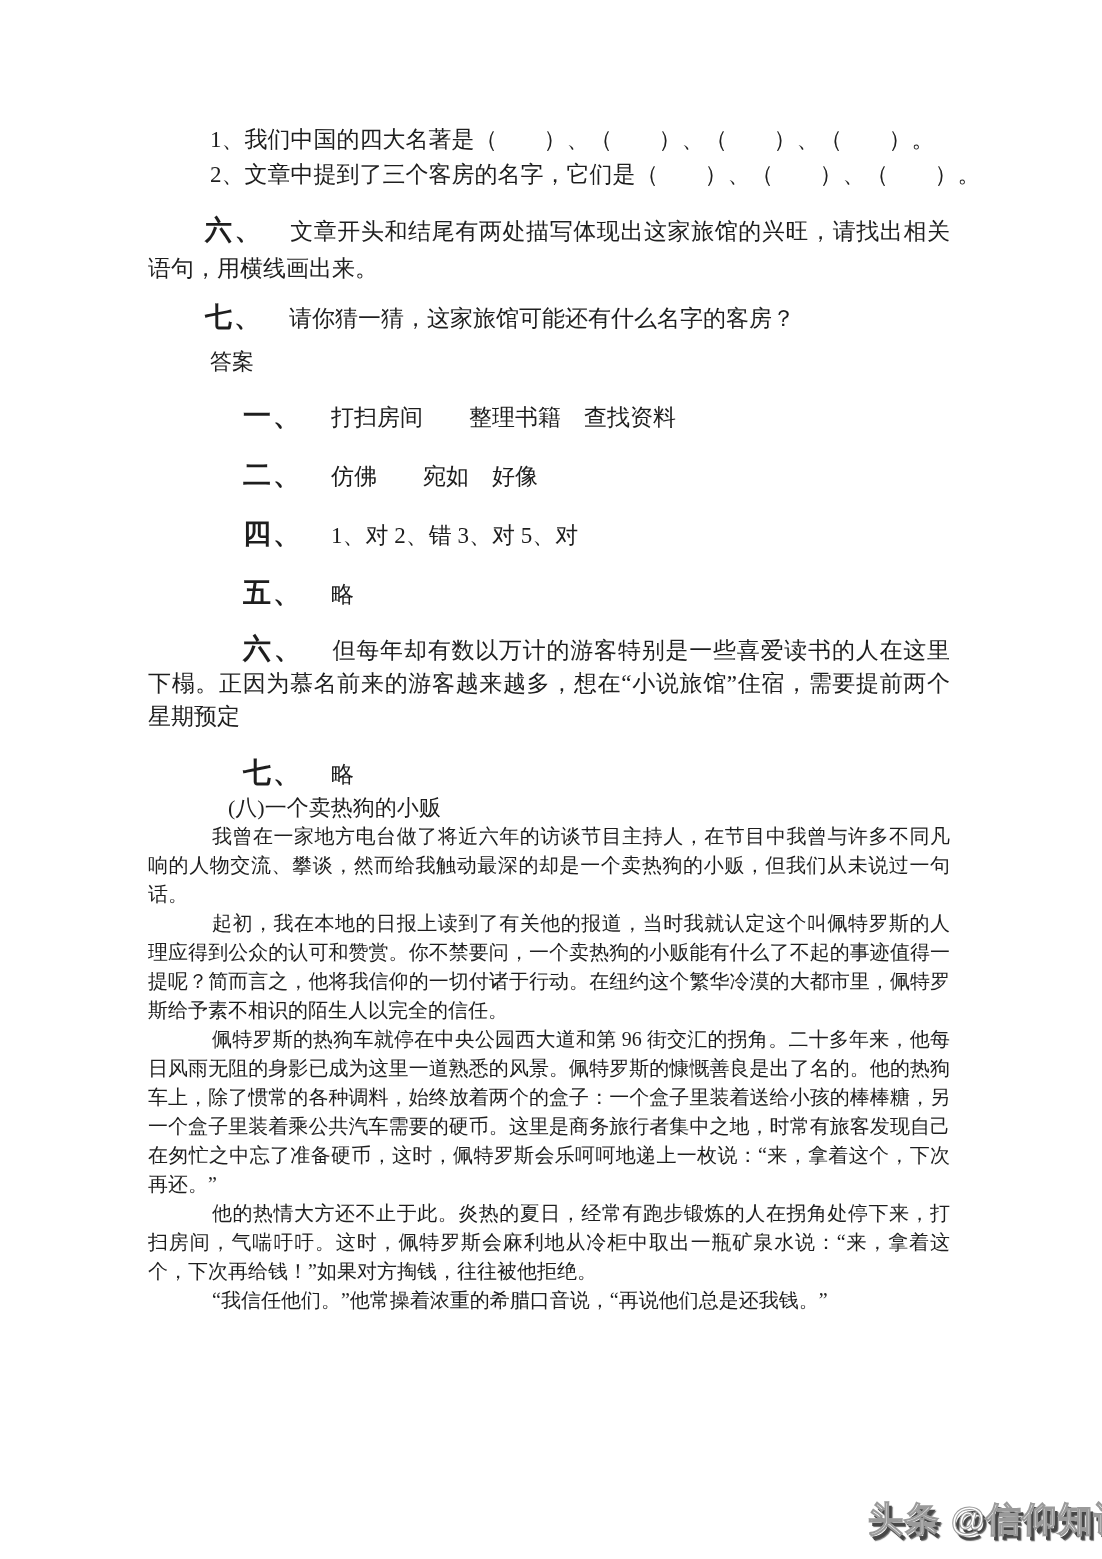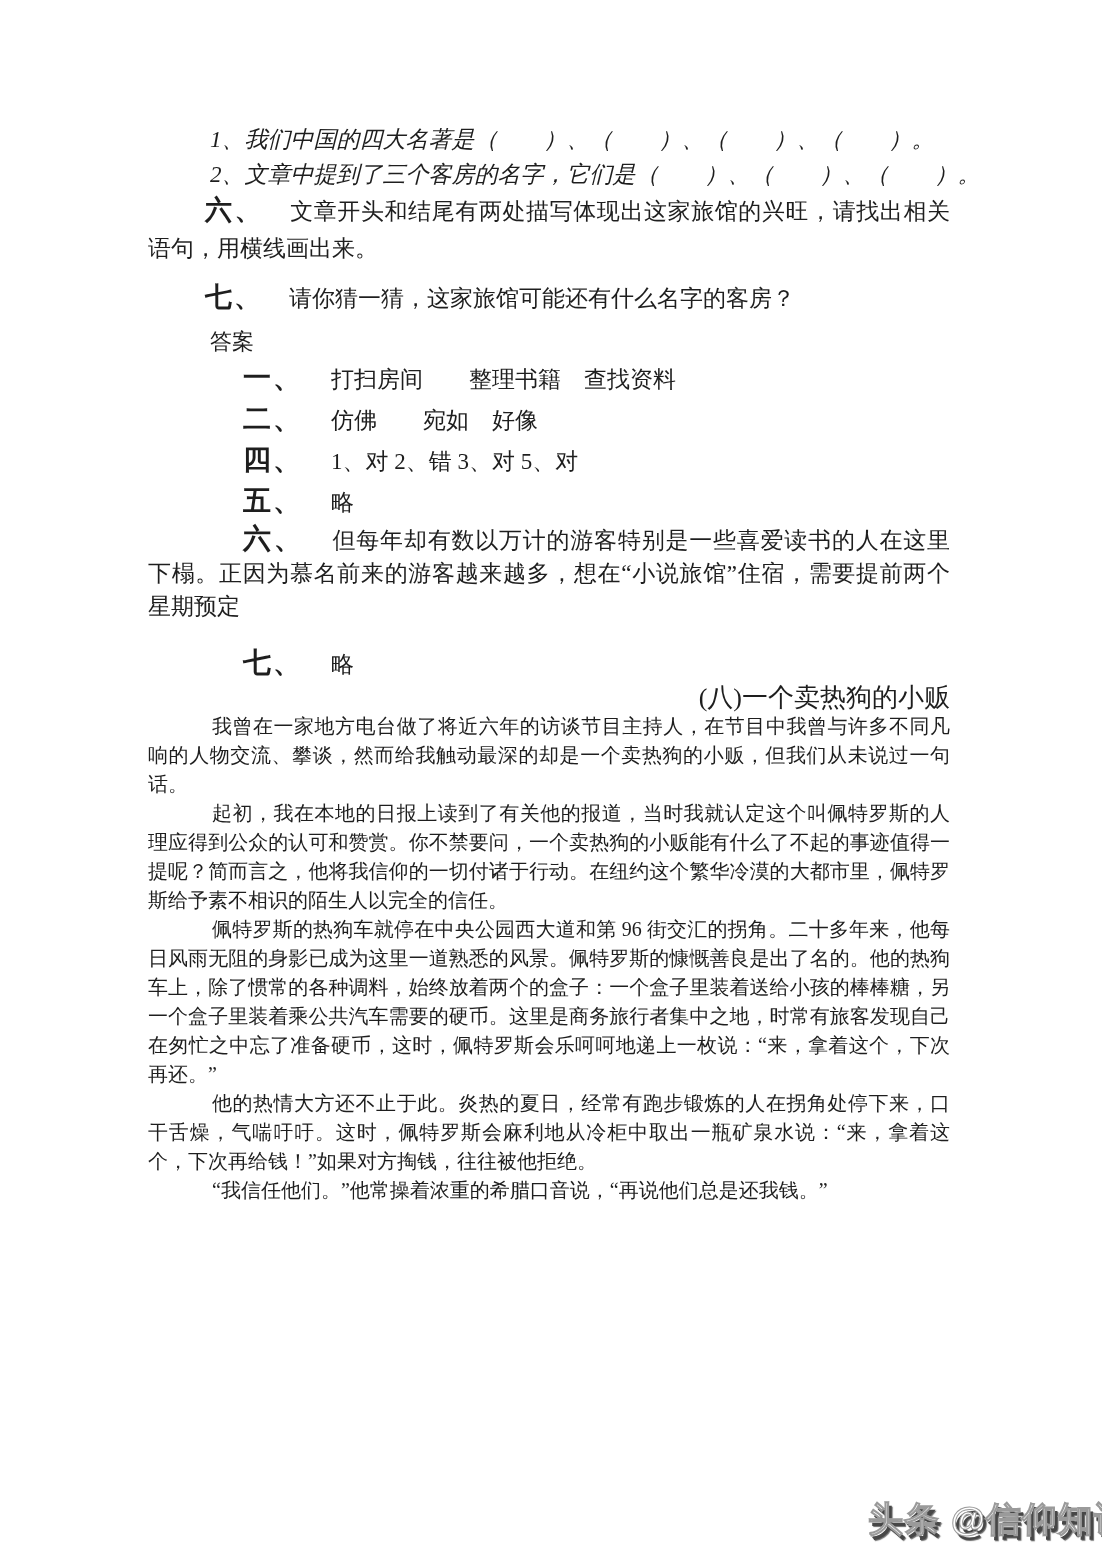--- a/index.html
+++ b/index.html
@@ -21,66 +21,67 @@
   }
   p { margin: 0; }
 
   
   .subq {
     padding-left: 62px;
     font-size: 23px;
     line-height: 35px;
     white-space: nowrap;
   }
-  .subq-block { margin-top: 122px; font-style: italic; }
+  .subq-block { margin-top: 122px; }
 
   
   .section-q {
     font-size: 23px;
     line-height: 37px;
     text-indent: 57px;
     text-align: justify;
   }
   .sec-marker {
     font-weight: bold;
     font-size: 27px;
     margin-right: 26px;
     letter-spacing: 2px;
   }
-  .mt-six { }
+  .mt-six { margin-top: 20px; }
   .mt-seven { margin-top: 12px; }
 
   .answers-label {
     margin-top: 8px;
     text-indent: 62px;
     font-size: 22px;
     line-height: 33px;
   }
 
   
   .ans {
+    margin-top: 18px;
     font-size: 23px;
     line-height: 39px;
     text-indent: 95px;
     text-align: justify;
   }
   .ans.multiline { line-height: 33px; }
   .ans-marker {
     font-weight: bold;
     font-size: 28px;
     margin-right: 28px;
     letter-spacing: 2px;
   }
   .ans.mt-small { margin-top: 20px; }
 
   
   .p-title {
-    font-size: 26px;
+    font-size: 22px;
     line-height: 28px;
-    text-align: right;
+    text-align: left;
     padding-left: 80px;
   }
   .para {
     font-size: 20px;
     line-height: 29px;
     text-indent: 64px;
     text-align: justify;
   }
 
   
@@ -126,19 +127,19 @@
 
     <p class="ans multiline"><span class="ans-marker">六、</span><span>但每年却有数以万计的游客特别是一些喜爱读书的人在这里下榻。正因为慕名前来的游客越来越多，想在“小说旅馆”住宿，需要提前两个星期预定</span></p>
 
     <p class="ans mt-small"><span class="ans-marker">七、</span><span>略</span></p>
 
     <p class="p-title">(八)一个卖热狗的小贩</p>
 
     <p class="para">我曾在一家地方电台做了将近六年的访谈节目主持人，在节目中我曾与许多不同凡响的人物交流、攀谈，然而给我触动最深的却是一个卖热狗的小贩，但我们从未说过一句话。</p>
     <p class="para">起初，我在本地的日报上读到了有关他的报道，当时我就认定这个叫佩特罗斯的人理应得到公众的认可和赞赏。你不禁要问，一个卖热狗的小贩能有什么了不起的事迹值得一提呢？简而言之，他将我信仰的一切付诸于行动。在纽约这个繁华冷漠的大都市里，佩特罗斯给予素不相识的陌生人以完全的信任。</p>
     <p class="para">佩特罗斯的热狗车就停在中央公园西大道和第 96 街交汇的拐角。二十多年来，他每日风雨无阻的身影已成为这里一道熟悉的风景。佩特罗斯的慷慨善良是出了名的。他的热狗车上，除了惯常的各种调料，始终放着两个的盒子：一个盒子里装着送给小孩的棒棒糖，另一个盒子里装着乘公共汽车需要的硬币。这里是商务旅行者集中之地，时常有旅客发现自己在匆忙之中忘了准备硬币，这时，佩特罗斯会乐呵呵地递上一枚说：“来，拿着这个，下次再还。”</p>
-    <p class="para">他的热情大方还不止于此。炎热的夏日，经常有跑步锻炼的人在拐角处停下来，口干舌燥，气喘吁吁。这时，佩特罗斯会麻利地从冷柜中取出一瓶矿泉水说：“来，拿着这个，下次再给钱！”如果对方掏钱，往往被他拒绝。</p>
+    <p class="para">他的热情大方还不止于此。炎热的夏日，经常有跑步锻炼的人在拐角处停下来，打扫房间，气喘吁吁。这时，佩特罗斯会麻利地从冷柜中取出一瓶矿泉水说：“来，拿着这个，下次再给钱！”如果对方掏钱，往往被他拒绝。</p>
     <p class="para">“我信任他们。”他常操着浓重的希腊口音说，“再说他们总是还我钱。”</p>
 
   </div>
 
   <div class="watermark">头条 @信仰知识</div>
 </div>
 
 </body></html>

